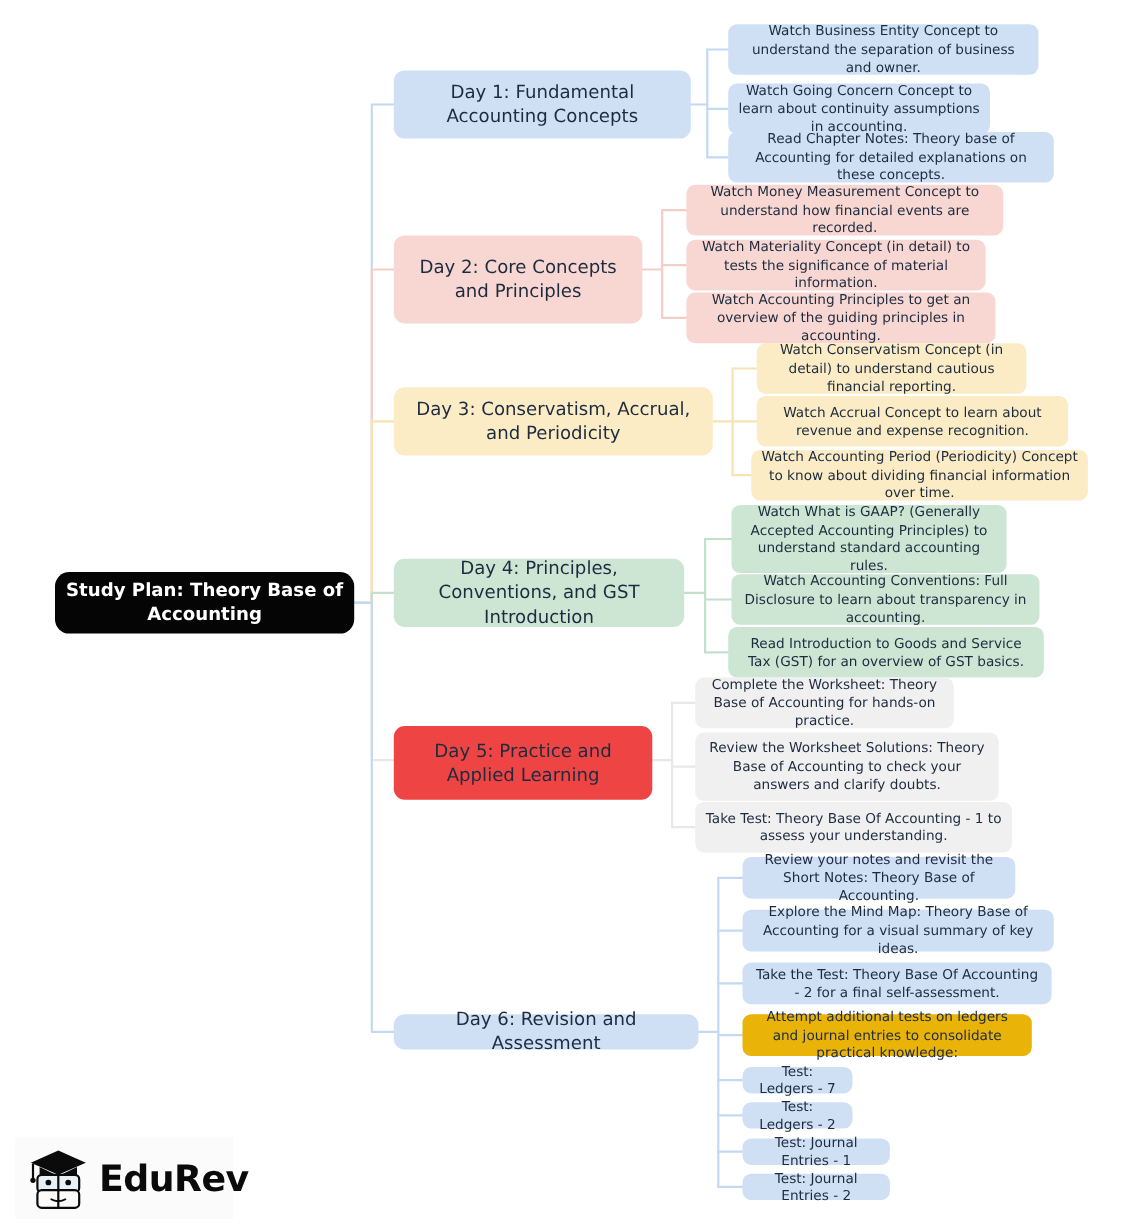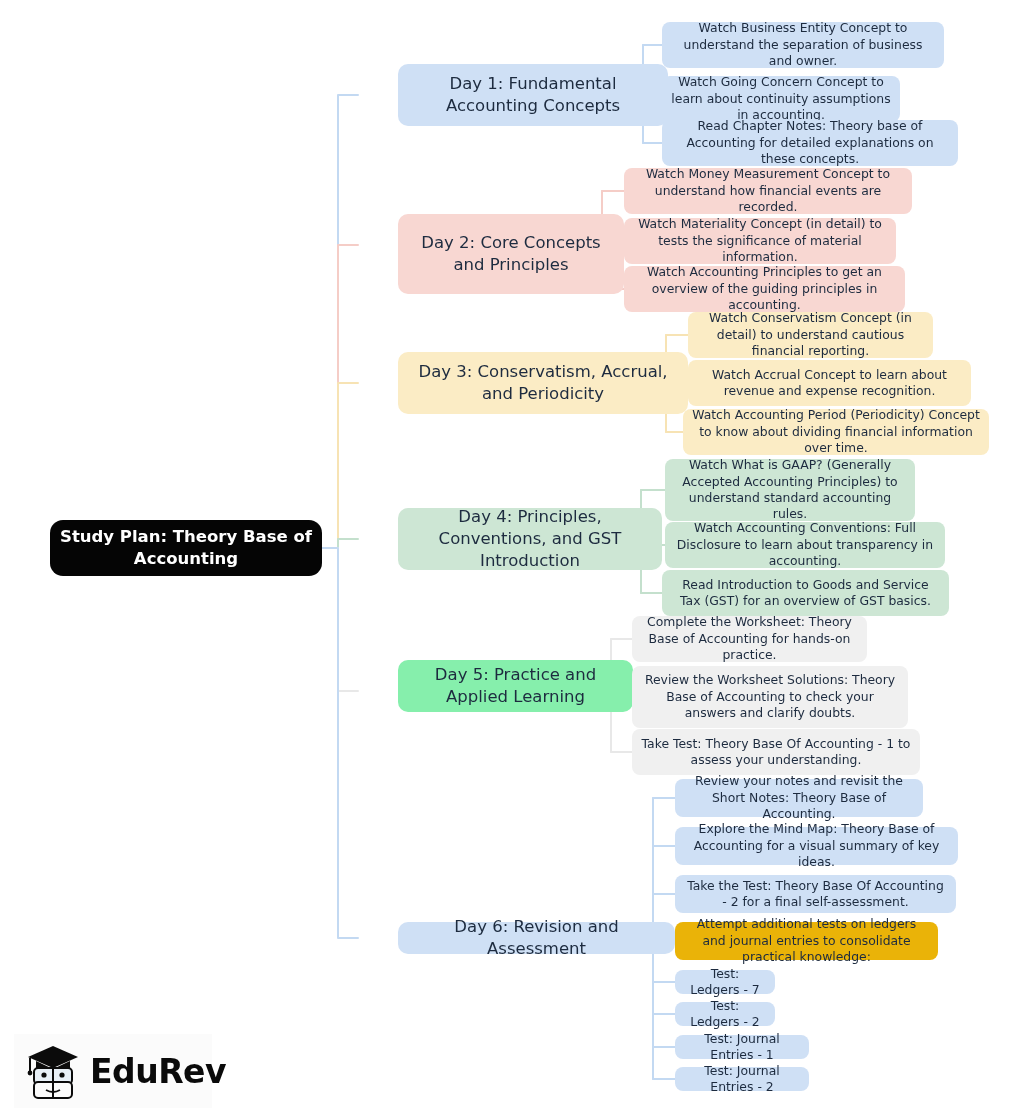--- a/index.html
+++ b/index.html
@@ -45,21 +45,20 @@
     font-size: 16.5px;
     border-radius: 13px;
     line-height: 1.35;
     padding: 6px 10px;
     text-align: center;
   }
   .day-node {
     font-size: 16.5px;
     padding: 6px 12px;
     border-radius: 10px;
-    margin-left: 40px;
   }
   .leaf-node {
     font-size: 12.4px;
     padding: 5px 9px;
     border-radius: 8px;
   }
   .leaf-small {
     font-size: 12.4px;
     padding: 4px 10px;
     border-radius: 8px;
@@ -143,21 +142,21 @@
       <div class="node leaf-node" style="left: 624px; top: 218px; width: 272px; height: 46px; background: rgb(248, 215, 210);">Watch Materiality Concept (in detail) to tests the significance of material information.</div>
       <div class="node leaf-node" style="left: 624px; top: 266px; width: 281px; height: 46px; background: rgb(248, 215, 210);">Watch Accounting Principles to get an overview of the guiding principles in accounting.</div>
       <div class="node day-node" style="left: 358px; top: 352px; width: 290px; height: 62px; background: rgb(251, 236, 197);">Day 3: Conservatism, Accrual, and Periodicity</div>
       <div class="node leaf-node" style="left: 688px; top: 312px; width: 245px; height: 46px; background: rgb(251, 236, 197);">Watch Conservatism Concept (in detail) to understand cautious financial reporting.</div>
       <div class="node leaf-node" style="left: 688px; top: 360px; width: 283px; height: 46px; background: rgb(251, 236, 197);">Watch Accrual Concept to learn about revenue and expense recognition.</div>
       <div class="node leaf-node" style="left: 683px; top: 409px; width: 306px; height: 46px; background: rgb(251, 236, 197);">Watch Accounting Period (Periodicity) Concept to know about dividing financial information over time.</div>
       <div class="node day-node" style="left: 358px; top: 508px; width: 264px; height: 62px; background: rgb(205, 230, 212);">Day 4: Principles, Conventions, and GST Introduction</div>
       <div class="node leaf-node" style="left: 665px; top: 459px; width: 250px; height: 62px; background: rgb(205, 230, 212);">Watch What is GAAP? (Generally Accepted Accounting Principles) to understand standard accounting rules.</div>
       <div class="node leaf-node" style="left: 665px; top: 522px; width: 280px; height: 46px; background: rgb(205, 230, 212);">Watch Accounting Conventions: Full Disclosure to learn about transparency in accounting.</div>
       <div class="node leaf-node" style="left: 662px; top: 570px; width: 287px; height: 46px; background: rgb(205, 230, 212);">Read Introduction to Goods and Service Tax (GST) for an overview of GST basics.</div>
-      <div class="node day-node" style="left: 358px; top: 660px; width: 235px; height: 52px; background: #86efac;">Day 5: Practice and Applied Learning</div>
+      <div class="node day-node" style="left: 358px; top: 660px; width: 235px; height: 67px; background: #ef4444;">Day 5: Practice and Applied Learning</div>
       <div class="node leaf-node" style="left: 632px; top: 616px; width: 235px; height: 46px; background: rgb(240, 240, 240);">Complete the Worksheet: Theory Base of Accounting for hands-on practice.</div>
       <div class="node leaf-node" style="left: 632px; top: 666px; width: 276px; height: 62px; background: rgb(240, 240, 240);">Review the Worksheet Solutions: Theory Base of Accounting to check your answers and clarify doubts.</div>
       <div class="node leaf-node" style="left: 632px; top: 729px; width: 288px; height: 46px; background: rgb(240, 240, 240);">Take Test: Theory Base Of Accounting - 1 to assess your understanding.</div>
       <div class="node day-node" style="left: 358px; top: 922px; width: 277px; height: 32px; background: rgb(207, 224, 245);">Day 6: Revision and Assessment</div>
       <div class="node leaf-node" style="left: 675px; top: 779px; width: 248px; height: 38px; background: rgb(207, 224, 245);">Review your notes and revisit the Short Notes: Theory Base of Accounting.</div>
       <div class="node leaf-node" style="left: 675px; top: 827px; width: 283px; height: 38px; background: rgb(207, 224, 245);">Explore the Mind Map: Theory Base of Accounting for a visual summary of key ideas.</div>
       <div class="node leaf-node" style="left: 675px; top: 875px; width: 281px; height: 38px; background: rgb(207, 224, 245);">Take the Test: Theory Base Of Accounting - 2 for a final self-assessment.</div>
       <div class="node leaf-node" style="left: 675px; top: 922px; width: 263px; height: 38px; background: #eab308;">Attempt additional tests on ledgers and journal entries to consolidate practical knowledge:</div>
       <div class="node leaf-small" style="left: 675px; top: 970px; width: 100px; height: 24px; background: rgb(207, 224, 245);">Test: Ledgers - 7</div>
       <div class="node leaf-small" style="left: 675px; top: 1002px; width: 100px; height: 24px; background: rgb(207, 224, 245);">Test: Ledgers - 2</div>

